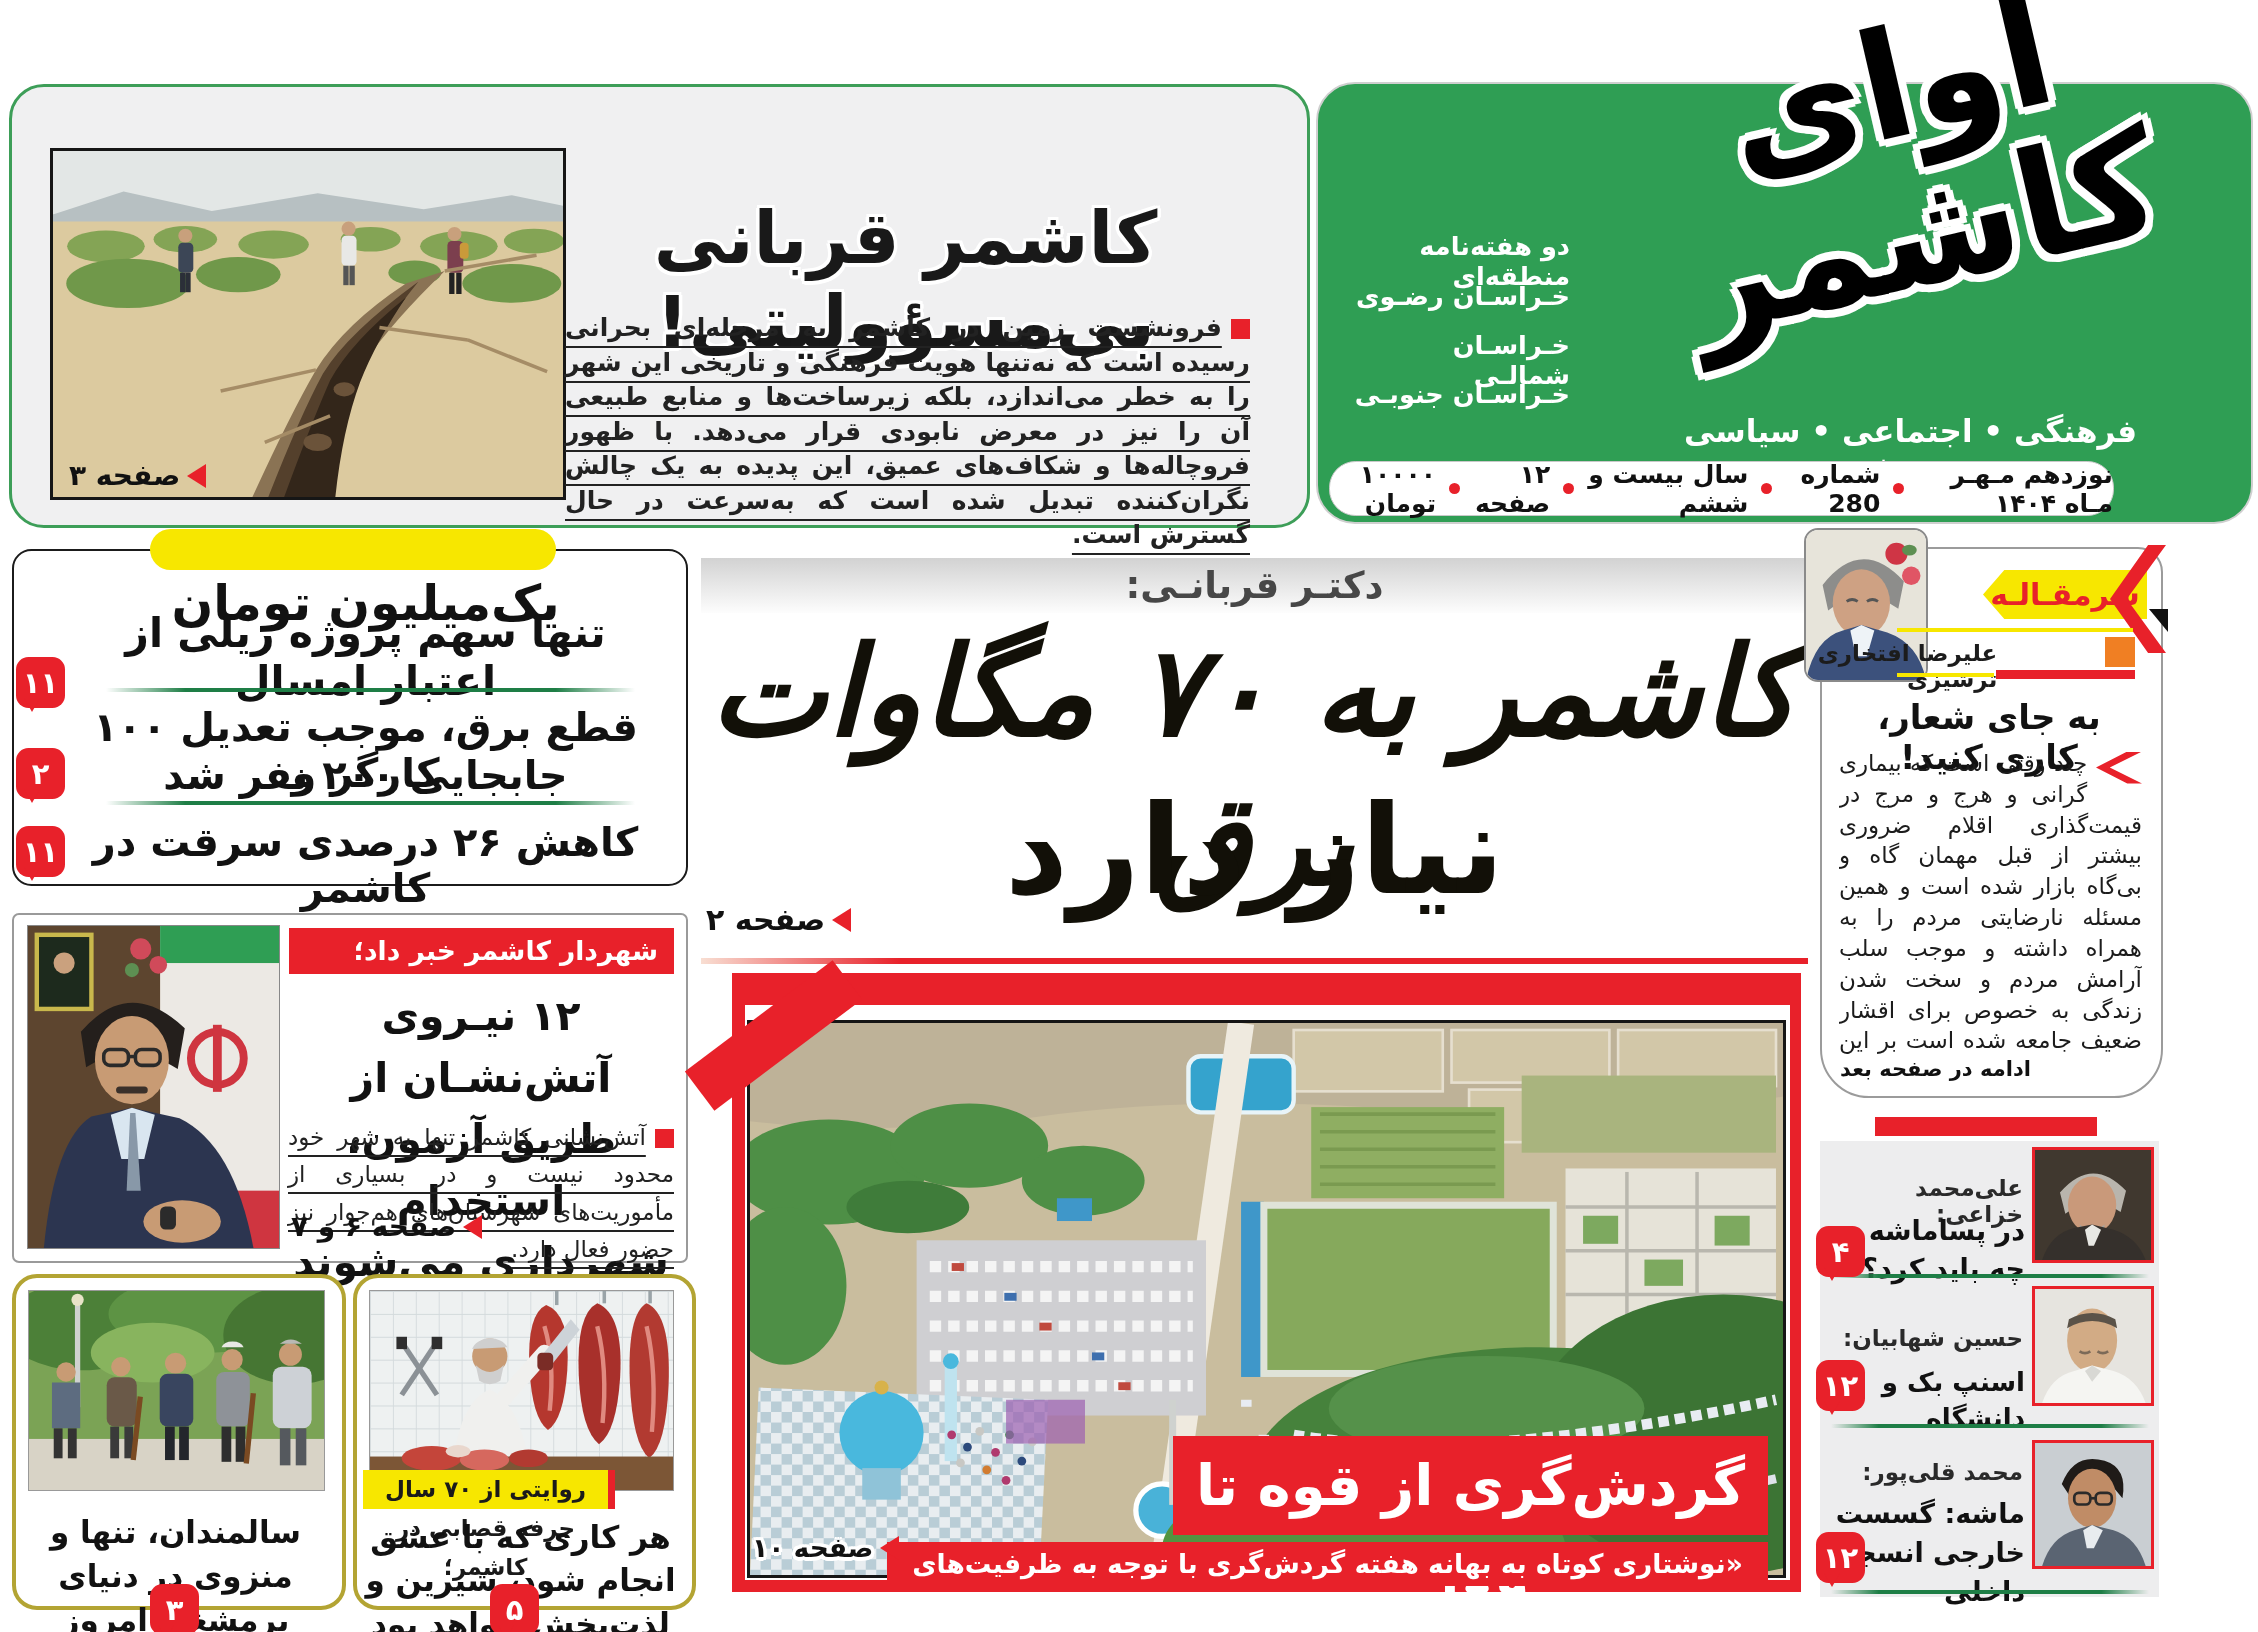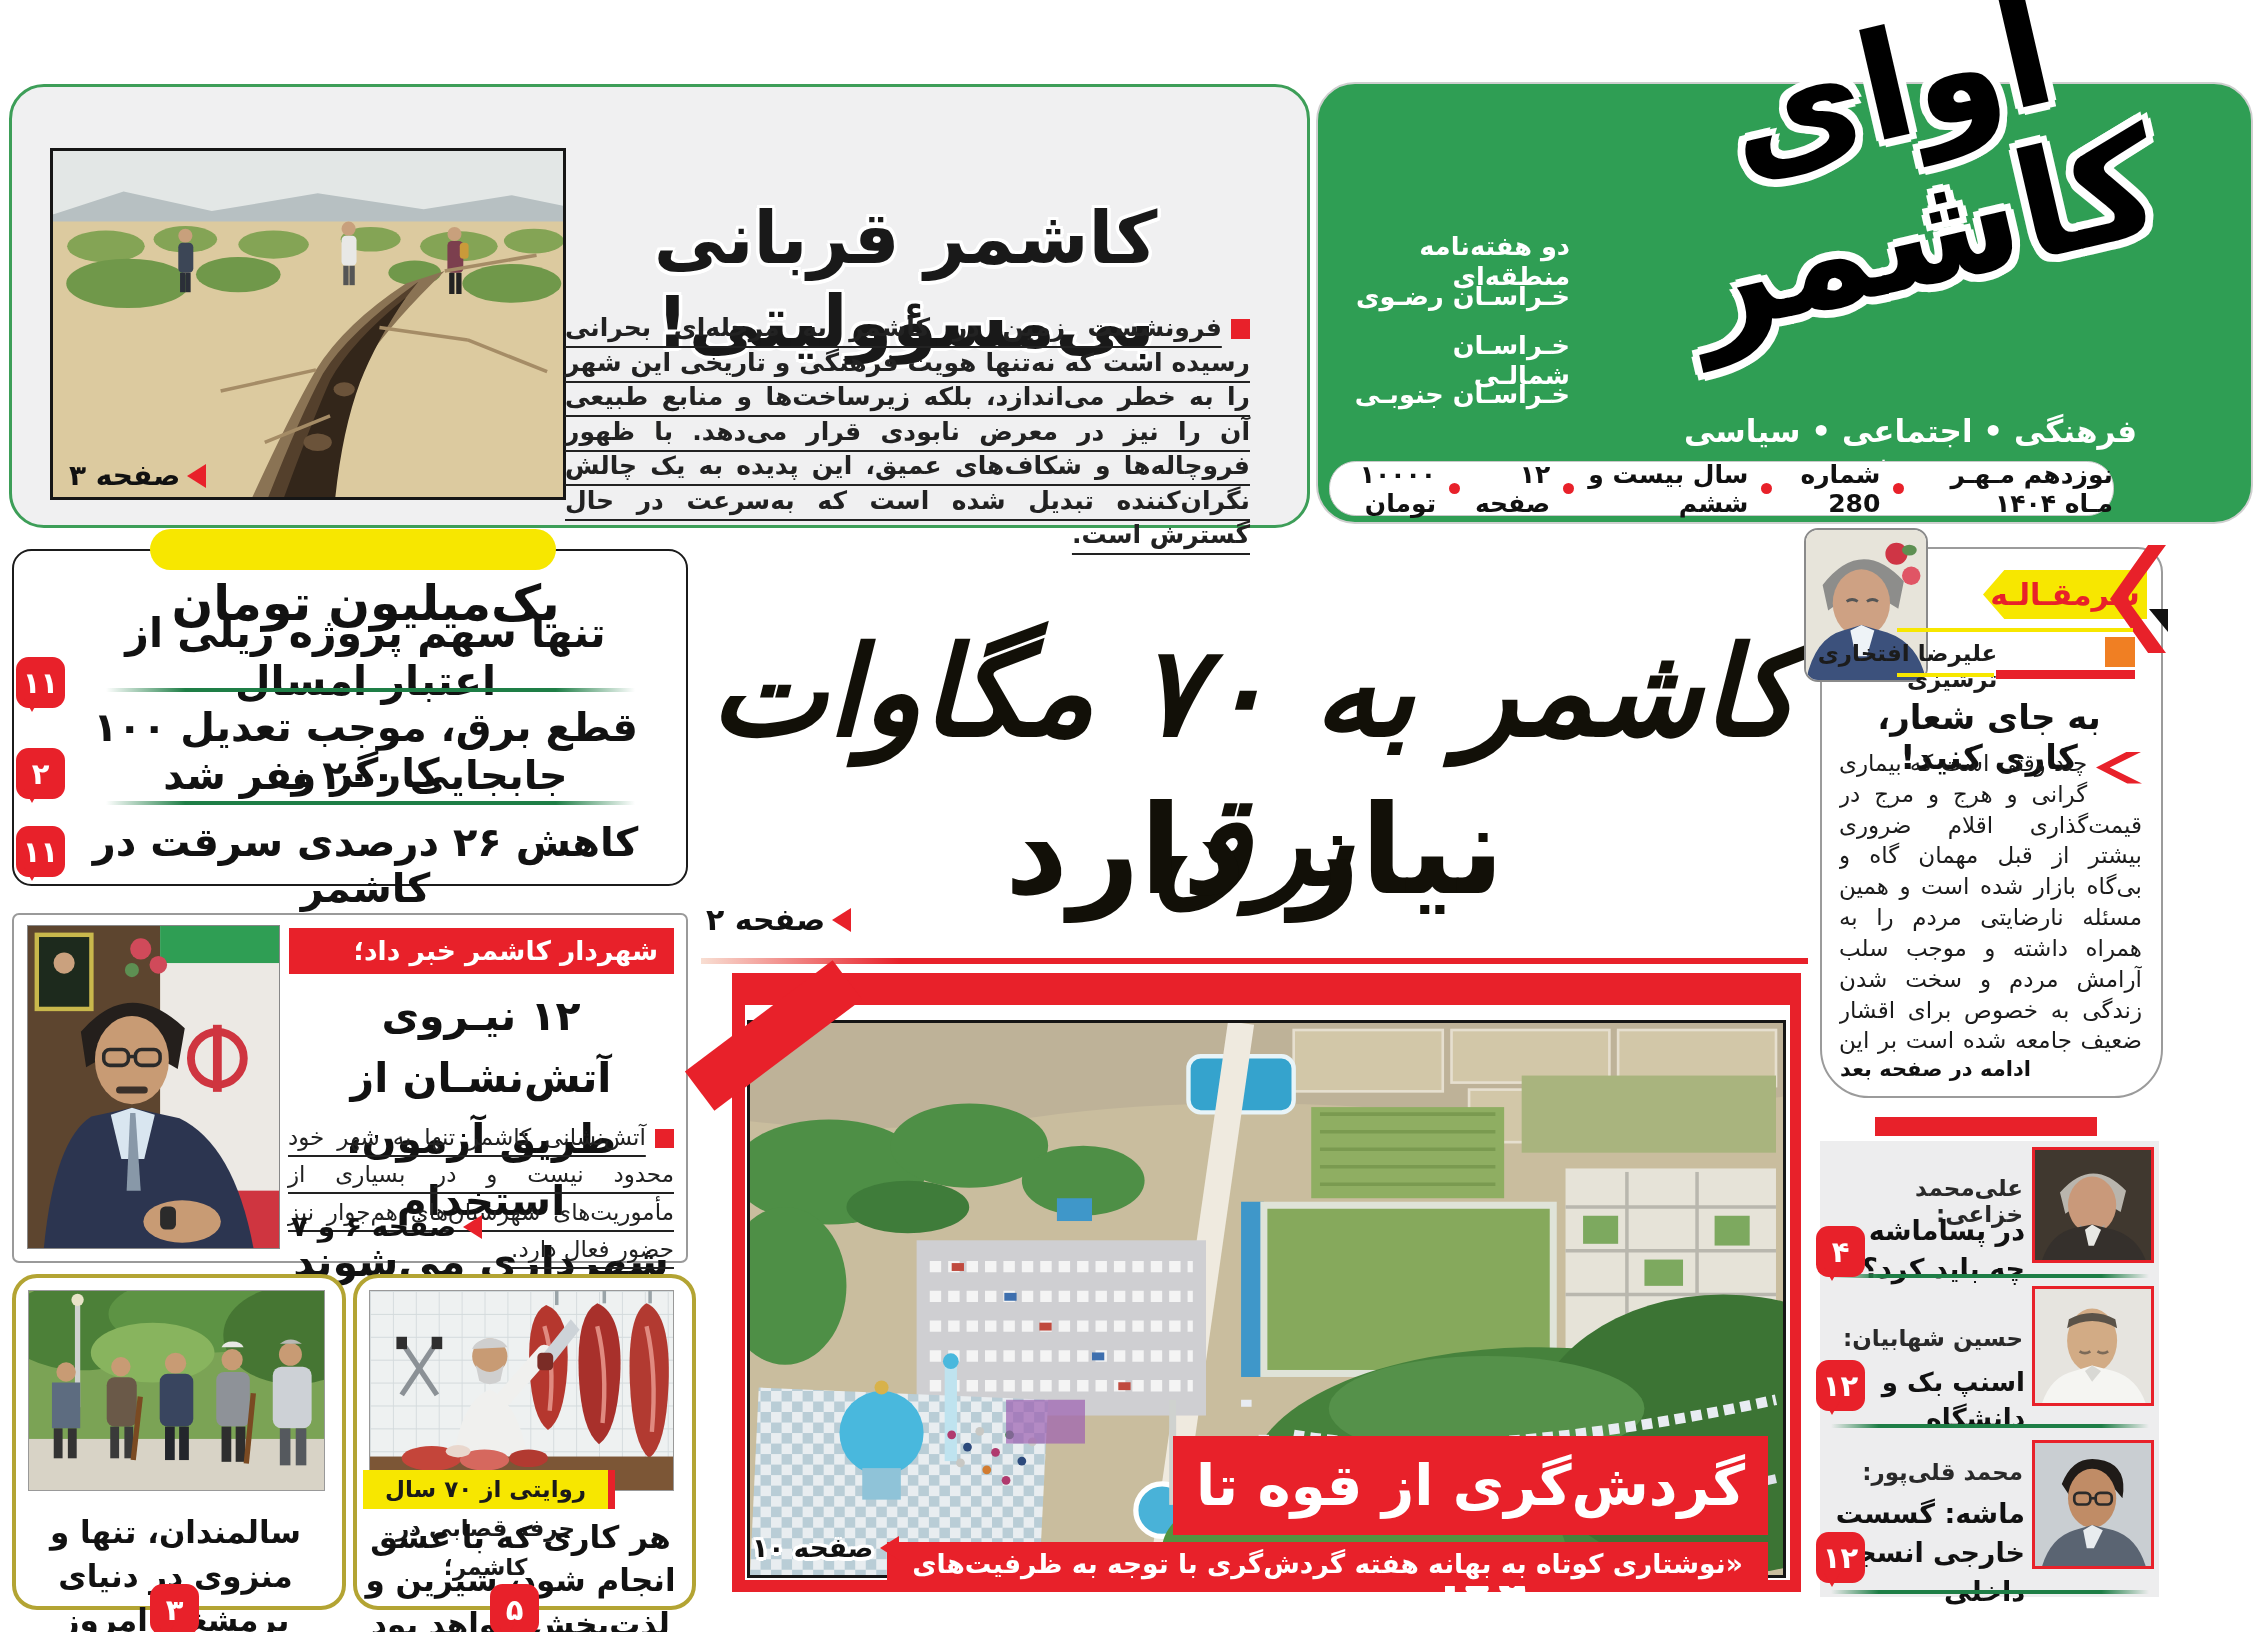--- a/index.html
+++ b/index.html
@@ -269,20 +269,24 @@
       <ellipse cx="180" cy="190" rx="22" ry="10" fill="#b23a31"></ellipse>
         <ellipse cx="100" cy="182" rx="14" ry="7" fill="#e9d7cd"></ellipse>
     </svg>
   </div>
   <div class="abs b c" style="left:363px;top:1470px;width:252px;height:39px;background:var(--yellow,#f7e700);color:#1a1a1a;font-size:23px;line-height:39px;border-right:7px solid var(--red,#e8212a);box-sizing:border-box;">روایتی از ۷۰ سال حرفه قصابی در کاشمر؛</div>
   <div class="abs b c" style="left:358px;top:1516px;width:325px;font-size:31px;line-height:1.4;color:#121212;">هر کاری که با عشق انجام شود، شیرین و لذت‌بخش خواهد بود</div>
   <div class="pin" style="left:490px;top:1584px;">
       <span>۵</span>
     </div>
 
+  <div class="abs b c" style="left:701px;top:558px;width:1107px;height:55px;background:linear-gradient(#d2d2d2,#fdfdfd);
+              font-size:37px;line-height:55px;color:#474747;">
+    <span>دکتـر قربانـی:</span>
+  </div>
 
   <div class="abs b c" style="left:701px;top:618px;width:1107px;font-size:124px;line-height:1.2;color:#121008;font-style:italic;">کاشمر به ۷۰ مگاوات برق</div>
   <div class="abs b c" style="left:701px;top:776px;width:1107px;font-size:124px;line-height:1.2;color:#121008;">نیاز دارد</div>
 
   <div class="abs pageref" style="left:706px;top:902px;font-size:30px;">
     <span class="tri"></span>
     <span>صفحه ۲</span>
   </div>
 
   <div class="abs" style="left:701px;top:958px;width:1107px;height:6.2px;background:linear-gradient(to right,#f8ded2 0%,var(--red,#e8212a) 18%,var(--red,#e8212a) 100%);"></div>

